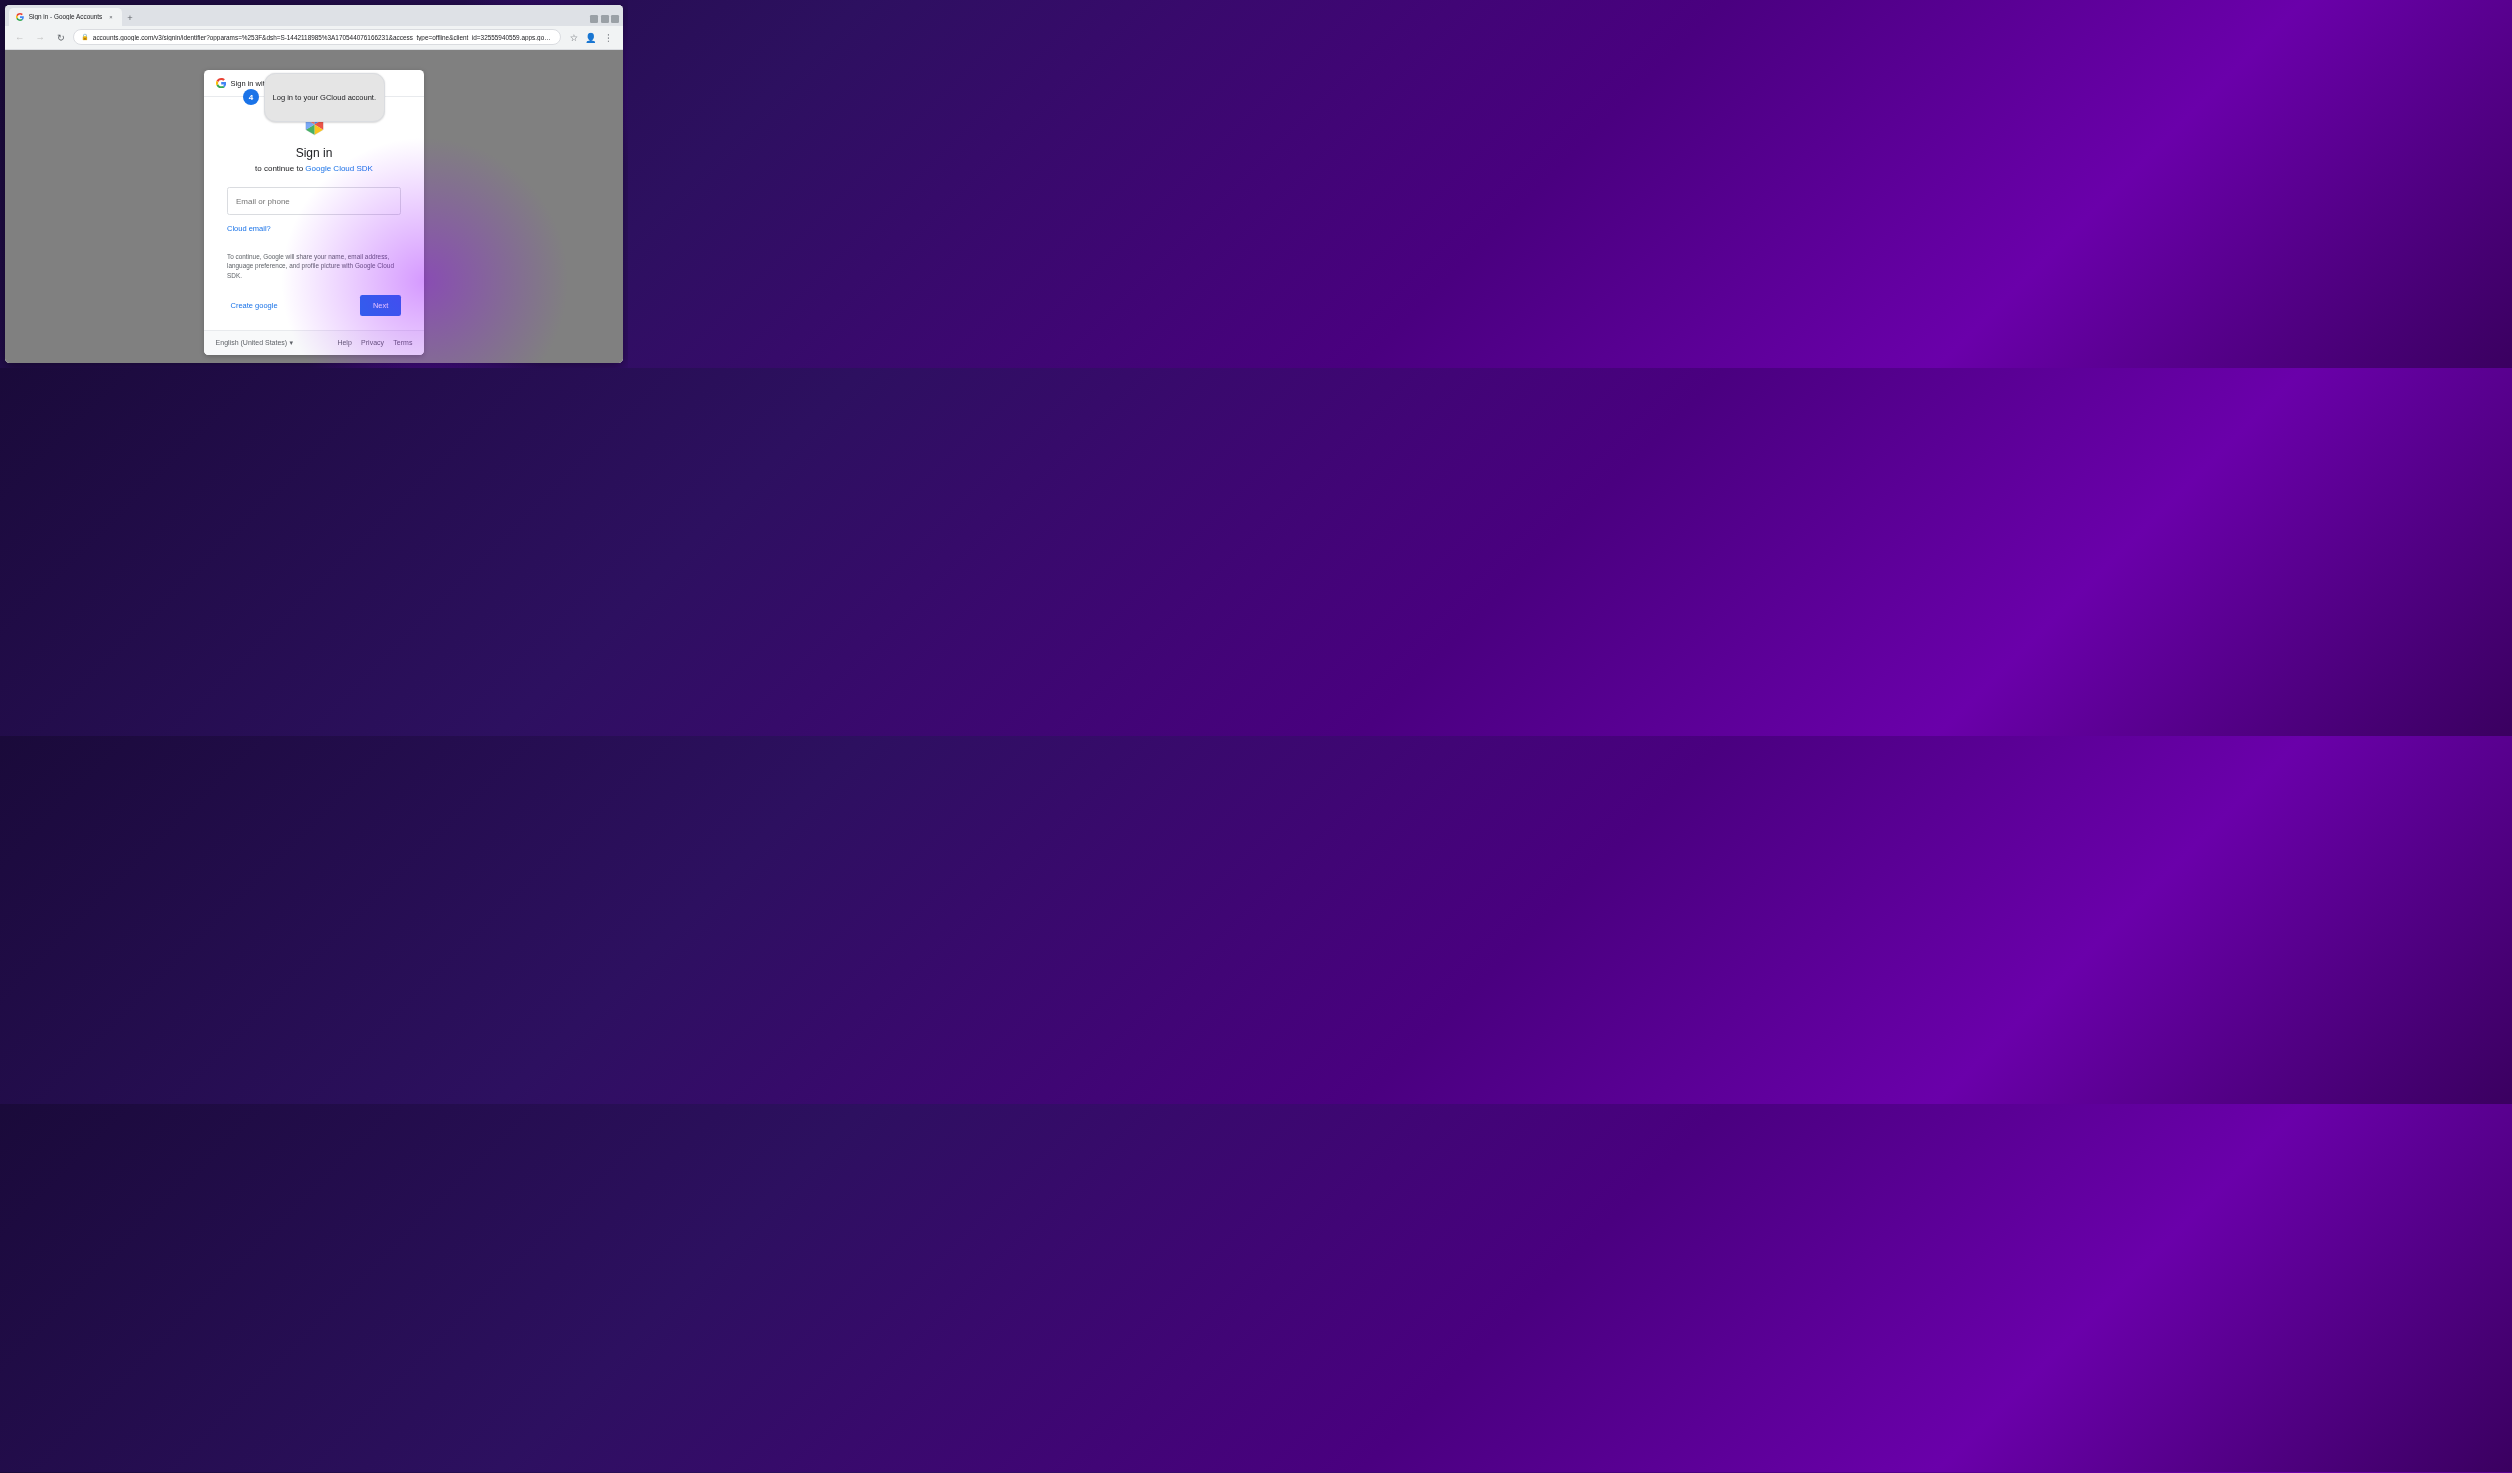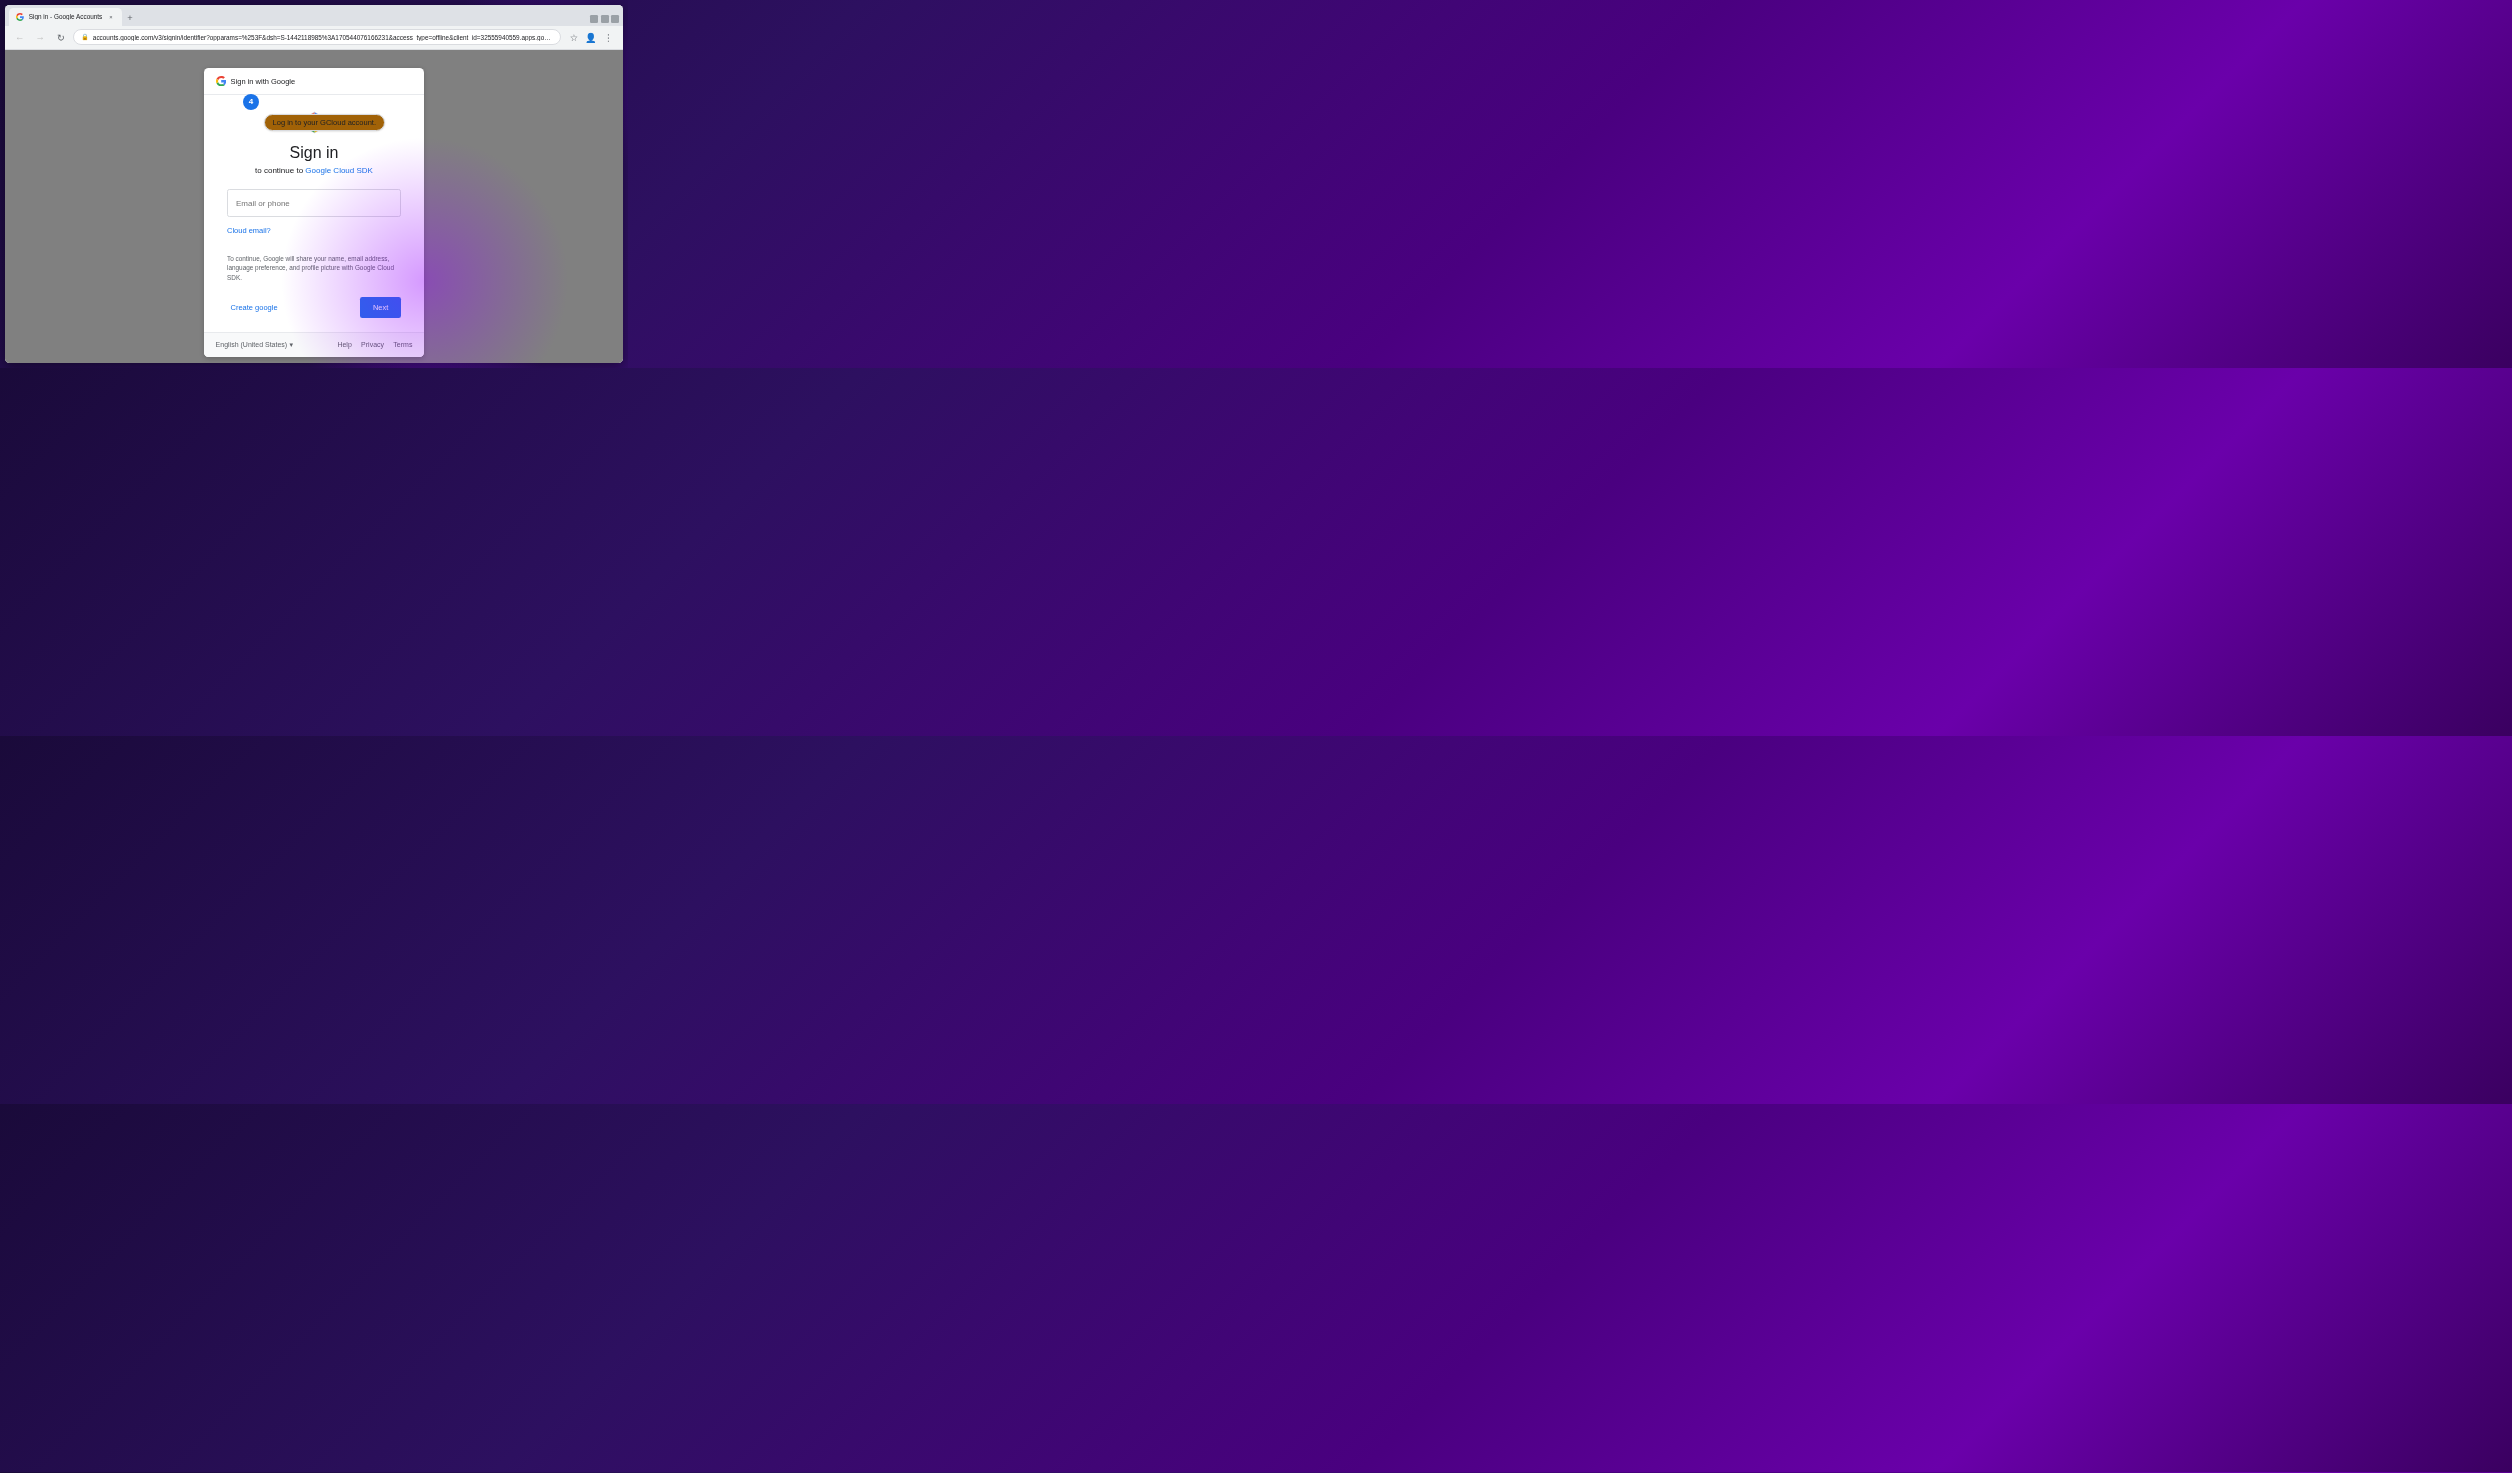--- a/index.html
+++ b/index.html
@@ -227,29 +227,28 @@
       color: white;
       font-size: 8px;
       font-weight: 600;
       display: flex;
       align-items: center;
       justify-content: center;
       flex-shrink: 0;
     }
 
     .step-label {
-      background: #a16207;
+      background: #e5e5e5;
       border-radius: 11.6px;
-      padding: 3px 8px;
+      padding: 19px 8px;
       font-size: 7.5px;
       color: #202124;
       font-weight: 500;
       border: 0.6px solid #dadce0;
       box-shadow: 0 0.6px 1.7px rgba(0,0,0,0.15);
-      margin-top: 41px;
     }
 
     
     .signin-card {
       background: white;
       border-radius: 4.6px;
       width: 220px;
       box-shadow: 0 1.2px 5.8px rgba(0,0,0,0.2);
       overflow: hidden;
       margin-top: 11.6px;
@@ -278,21 +277,21 @@
     }
 
     .google-logo-container {
       display: flex;
       justify-content: center;
       margin-bottom: 9.3px;
     }
 
     .signin-title {
       text-align: center;
-      font-size: 16px;
+      font-size: 12px;
       font-weight: 400;
       color: #202124;
       margin-bottom: 4.6px;
     }
 
     .signin-subtitle {
       text-align: center;
       font-size: 8px;
       color: #202124;
       margin-bottom: 14px;

